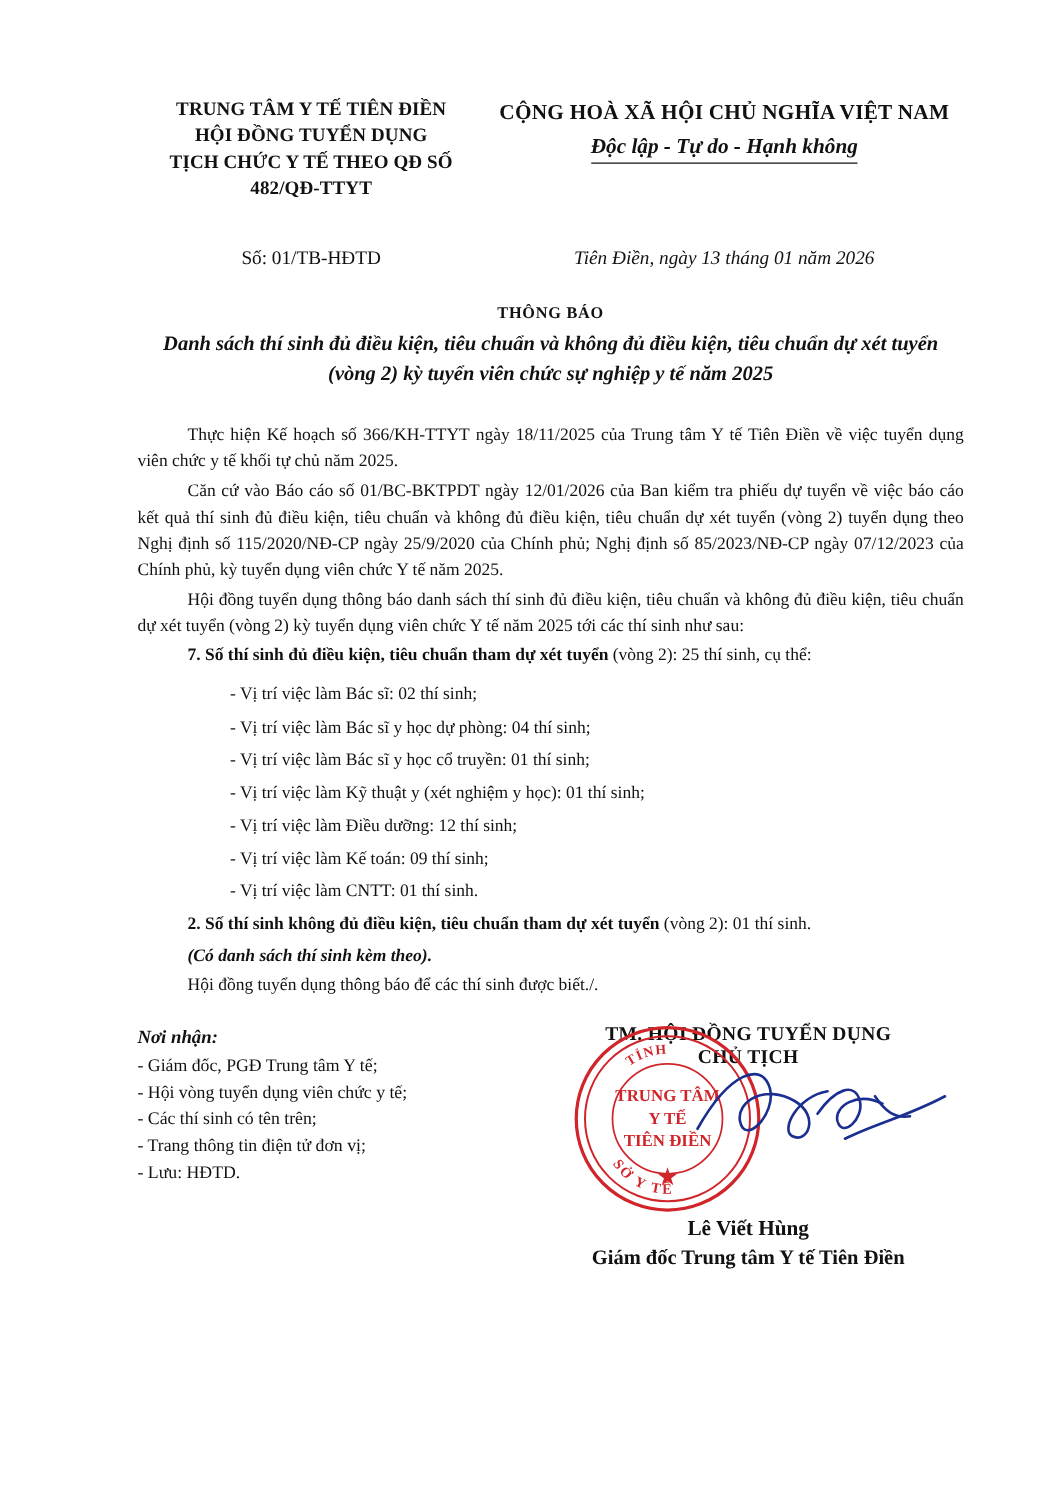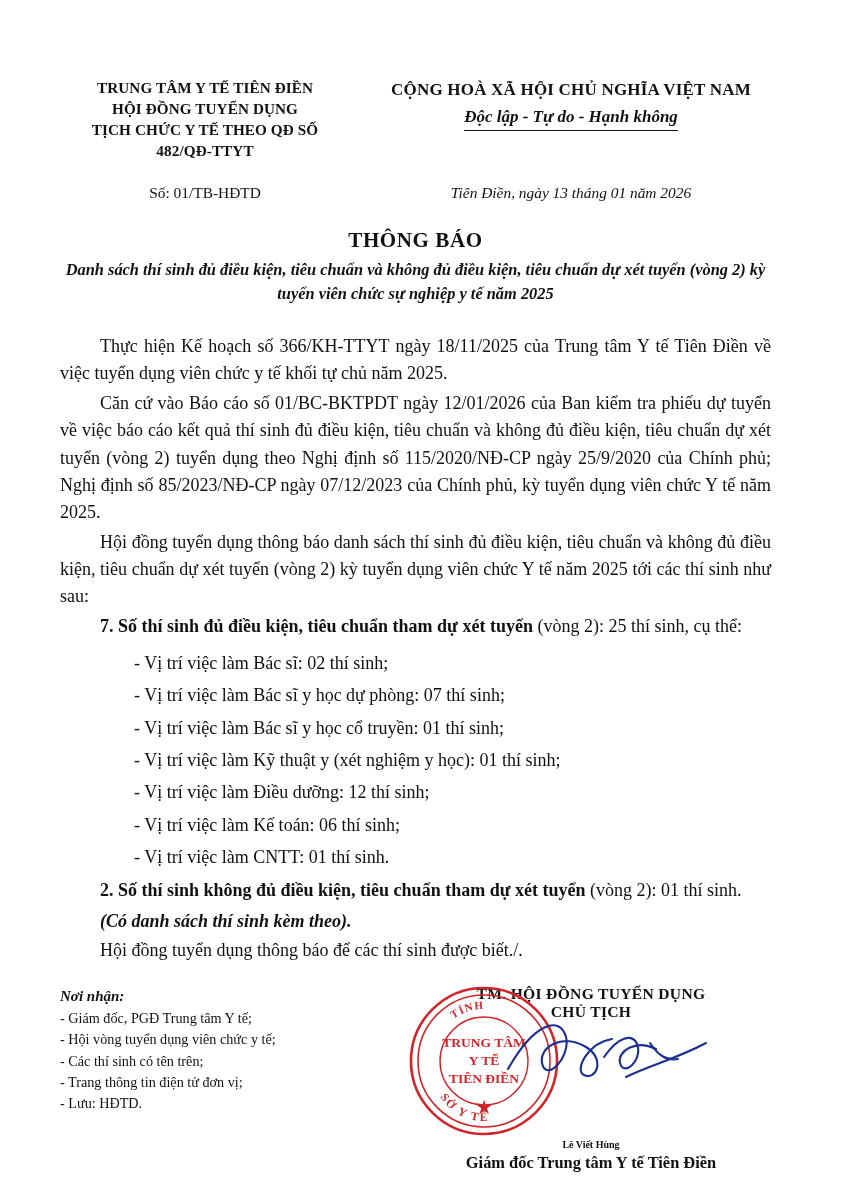--- a/index.html
+++ b/index.html
@@ -13,21 +13,21 @@
     font-family: "Liberation Serif", serif;
     color: #111111;
     position: relative;
     overflow: hidden;
   }
   .page {
     position: relative;
     width: 849px;
     height: 1200px;
     box-sizing: border-box;
-    padding: 70px 78px 40px 60px;
+    padding: 70px 78px 40px 110px;
   }
 
   
   .header {
     display: flex;
     align-items: flex-start;
     justify-content: space-between;
     margin-top: 8px;
   }
   .header-left {
@@ -55,57 +55,57 @@
     padding-bottom: 1px;
     border-bottom: 1.4px solid #111;
     margin-top: 2px;
   }
 
   
   .numdate {
     display: flex;
     justify-content: space-between;
     align-items: center;
-    margin-top: 22px;
+    margin-top: 36px;
   }
   .numdate .docnum {
     width: 290px;
     text-align: center;
     font-size: 15.4px;
   }
   .numdate .place-date {
     width: 400px;
     text-align: center;
     font-style: italic;
     font-size: 15.4px;
   }
 
   
   .title-block {
     text-align: center;
     margin-top: 26px;
   }
   .title-main {
     font-weight: bold;
-    font-size: 21px;
+    font-size: 13px;
     letter-spacing: 0.6px;
   }
   .title-sub {
     font-weight: bold;
     font-size: 16.4px;
     line-height: 1.5;
     margin-top: 5px;
     padding: 0 4px;
     font-style: italic;
   }
 
   
   .body {
     margin-top: 26px;
-    font-size: 18px;
+    font-size: 14px;
     line-height: 1.52;
     text-align: justify;
   }
   .body p {
     margin: 0 0 2px 0;
     text-indent: 40px;
   }
   .body p.dash {
     text-indent: 0;
     padding-left: 74px;
@@ -148,21 +148,21 @@
     width: 360px;
     text-align: center;
     font-size: 15.6px;
     position: relative;
   }
   .signature .s1 { font-weight: bold; letter-spacing: 0.3px; }
   .signature .s2 { font-weight: bold; letter-spacing: 0.3px; }
   .signature .s-name {
     font-weight: bold;
     margin-top: 118px;
-    font-size: 10px;
+    font-size: 17px;
   }
   .signature .s-role {
     font-weight: bold;
     font-size: 16.4px;
     margin-top: 3px;
   }
 
   
   .seal {
     position: absolute;
@@ -215,25 +215,25 @@
   <div class="body">
     <p>Thực hiện Kế hoạch số 366/KH-TTYT ngày 18/11/2025 của Trung tâm Y tế Tiên Điền về việc tuyển dụng viên chức y tế khối tự chủ năm 2025.</p>
     <p>Căn cứ vào Báo cáo số 01/BC-BKTPDT ngày 12/01/2026 của Ban kiểm tra phiếu dự tuyển về việc báo cáo kết quả thí sinh đủ điều kiện, tiêu chuẩn và không đủ điều kiện, tiêu chuẩn dự xét tuyển (vòng 2) tuyển dụng theo Nghị định số 115/2020/NĐ-CP ngày 25/9/2020 của Chính phủ; Nghị định số 85/2023/NĐ-CP ngày 07/12/2023 của Chính phủ, kỳ tuyển dụng viên chức Y tế năm 2025.</p>
     <p>Hội đồng tuyển dụng thông báo danh sách thí sinh đủ điều kiện, tiêu chuẩn và không đủ điều kiện, tiêu chuẩn dự xét tuyển (vòng 2) kỳ tuyển dụng viên chức Y tế năm 2025 tới các thí sinh như sau:</p>
 
     <p class="section"><span class="b">7. Số thí sinh đủ điều kiện, tiêu chuẩn tham dự xét tuyển</span><span> (vòng 2): 25 thí sinh, cụ thể:</span></p>
 
     <div class="spacer-sm"></div>
 
     <p class="dash">- Vị trí việc làm Bác sĩ: 02 thí sinh;</p>
-    <p class="dash">- Vị trí việc làm Bác sĩ y học dự phòng: 07 thí sinh;</p>
+    <p class="dash">- Vị trí việc làm Bác sĩ y học dự phòng: 04 thí sinh;</p>
     <p class="dash">- Vị trí việc làm Bác sĩ y học cổ truyền: 01 thí sinh;</p>
     <p class="dash">- Vị trí việc làm Kỹ thuật y (xét nghiệm y học): 01 thí sinh;</p>
     <p class="dash">- Vị trí việc làm Điều dưỡng: 12 thí sinh;</p>
-    <p class="dash">- Vị trí việc làm Kế toán: 06 thí sinh;</p>
+    <p class="dash">- Vị trí việc làm Kế toán: 09 thí sinh;</p>
     <p class="dash">- Vị trí việc làm CNTT: 01 thí sinh.</p>
 
     <p class="section"><span class="b">2. Số thí sinh không đủ điều kiện, tiêu chuẩn tham dự xét tuyển</span><span> (vòng 2): 01 thí sinh.</span></p>
 
     <p class="italic-note">(Có danh sách thí sinh kèm theo).</p>
 
     <p>Hội đồng tuyển dụng thông báo để các thí sinh được biết./.</p>
   </div>
 
   <div class="footer">

